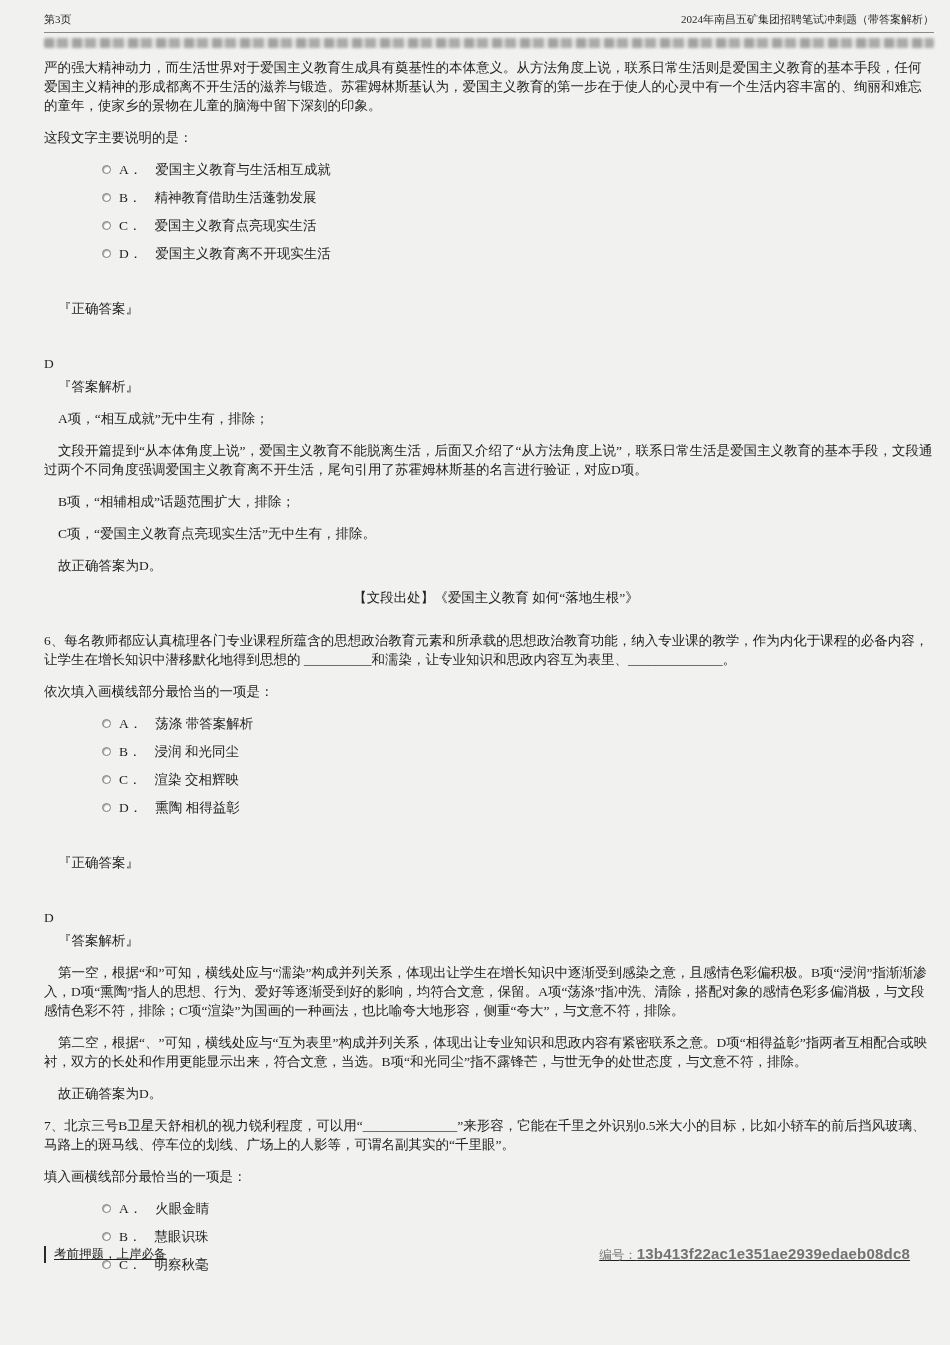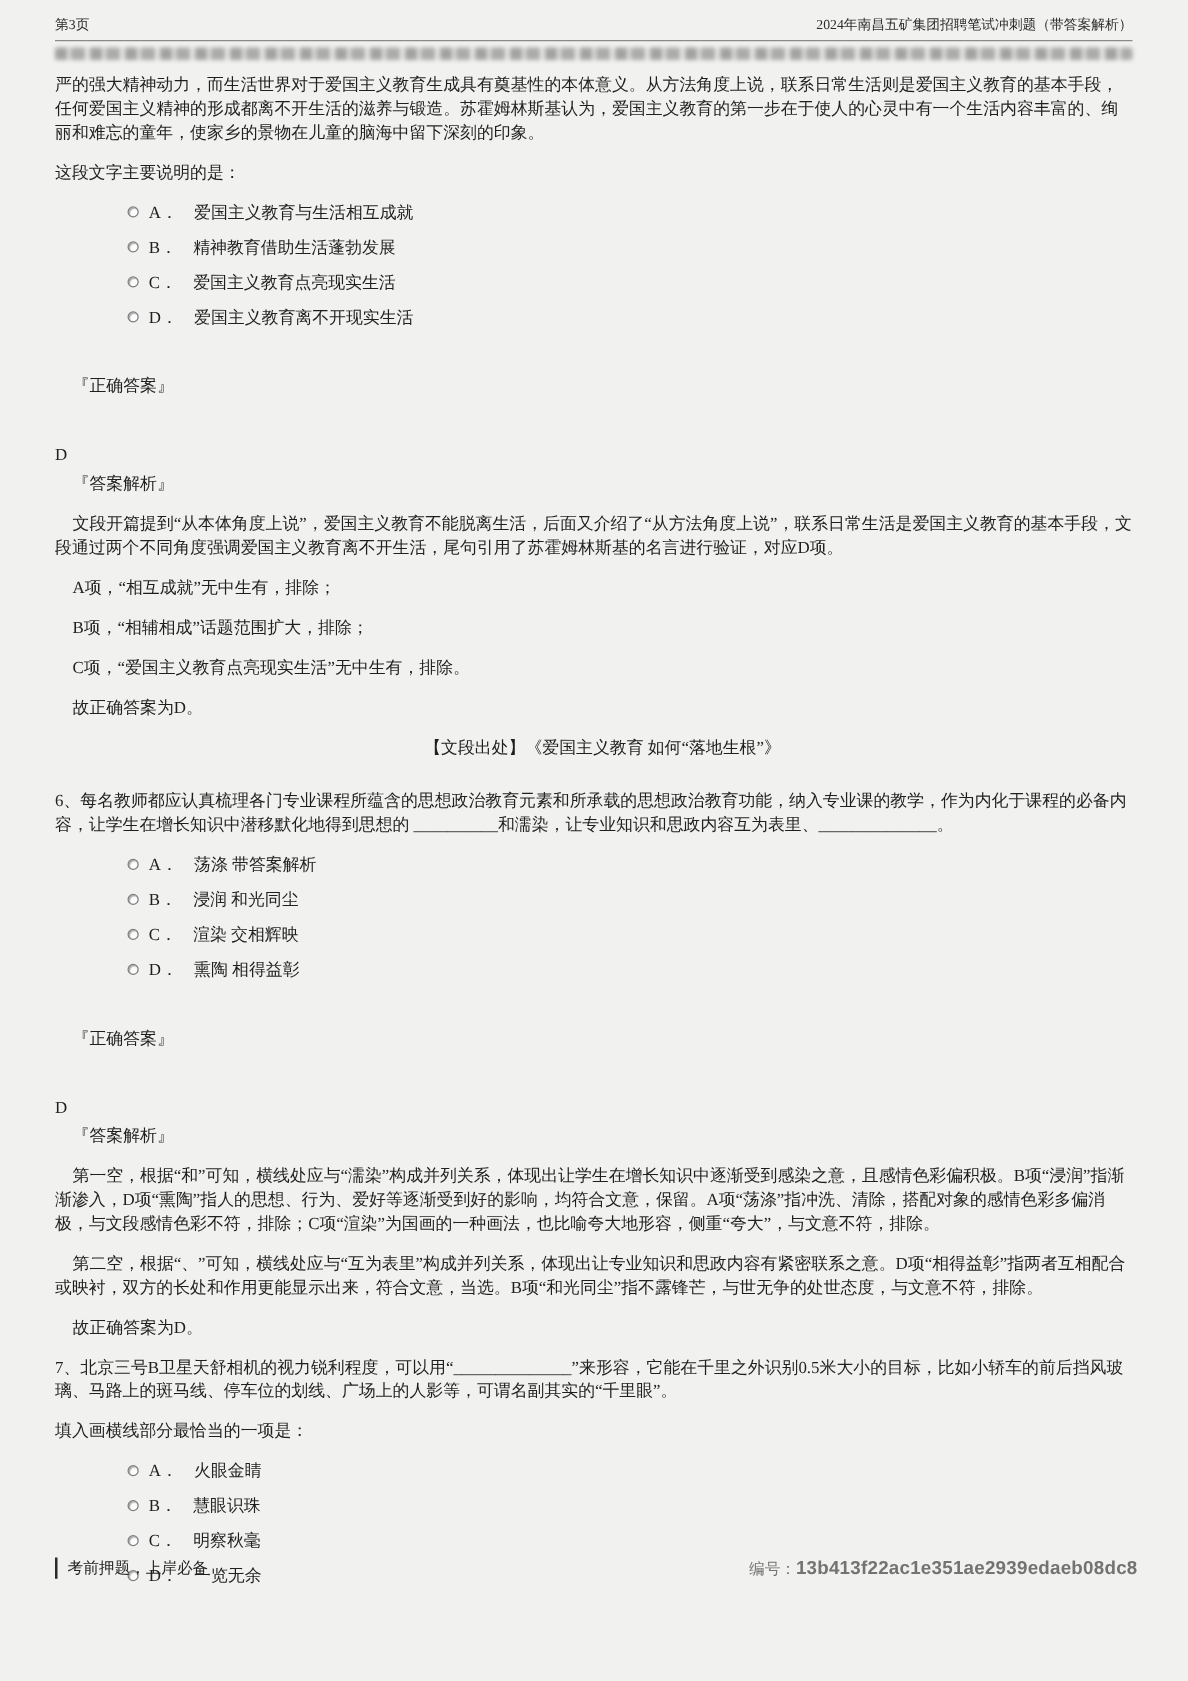--- a/index.html
+++ b/index.html
@@ -5,21 +5,21 @@
   * { margin:0; padding:0; box-sizing:border-box; }
   html,body { width:950px; height:1345px; }
   body {
     background:#f1f1ef;
     font-family:"Liberation Serif","DejaVu Serif",serif;
     color:#1f1f1f;
   }
   .page {
     position:relative;
     width:950px; height:1276px;
-    padding:12px 44px 0 44px;
+    padding:12px 16px 0 44px;
     overflow:hidden;
   }
   .header {
     display:flex; justify-content:space-between; align-items:flex-end;
     font-size:11px; color:#2b2b2b;
     margin-bottom:5px;
   }
   .rule { border-top:1px solid #8a8a8a; margin-bottom:5px; }
   .cutoff {
     height:10px; margin:2px 0 10px;
@@ -45,21 +45,21 @@
   .radio {
     width:9px; height:9px; flex:0 0 auto;
     border:1px solid #7d7d7d; border-radius:50%;
     background:#fdfdfd;
     box-shadow:inset 1px 1px 1px rgba(0,0,0,.35);
     margin-right:8px;
   }
   .opt-label { margin-right:13px; }
   .footer {
     position:absolute; left:44px; right:40px; bottom:12px;
-    display:flex; justify-content:space-between; align-items:flex-start;
+    display:flex; justify-content:space-between; align-items:center;text-decoration:underline;
   }
   .footer-left {
     font-size:12.5px; color:#222;
     border-left:2px solid #2a2a2a; padding-left:8px;
   }
   .footer-right { font-size:12.5px; color:#737373; }
   .footer-right .num {
     font-family:"Liberation Sans","DejaVu Sans",sans-serif;
     font-size:15px; font-weight:bold; letter-spacing:0.2px;
   }
@@ -101,28 +101,29 @@
         <span class="radio"></span>
         <span class="opt-label">D．</span>
         <span class="opt-text">爱国主义教育离不开现实生活</span>
       </li>
     </ul>
 
     <p class="para tight indent">『正确答案』</p>
     <p class="para tight">D</p>
     <p class="para indent">『答案解析』</p>
 
+    <p class="para indent">A项，“相互成就”无中生有，排除；</p>
     <p class="para indent">文段开篇提到“从本体角度上说”，爱国主义教育不能脱离生活，后面又介绍了“从方法角度上说”，联系日常生活是爱国主义教育的基本手段，文段通过两个不同角度强调爱国主义教育离不开生活，尾句引用了苏霍姆林斯基的名言进行验证，对应D项。</p>
-    <p class="para indent">A项，“相互成就”无中生有，排除；</p>
     <p class="para indent">B项，“相辅相成”话题范围扩大，排除；</p>
     <p class="para indent">C项，“爱国主义教育点亮现实生活”无中生有，排除。</p>
     <p class="para indent">故正确答案为D。</p>
     <p class="para indent source">【文段出处】《爱国主义教育 如何“落地生根”》</p>
 
     <p class="para">6、每名教师都应认真梳理各门专业课程所蕴含的思想政治教育元素和所承载的思想政治教育功能，纳入专业课的教学，作为内化于课程的必备内容，让学生在增长知识中潜移默化地得到思想的 __________和濡染，让专业知识和思政内容互为表里、______________。</p>
+    <p class="para">依次填入画横线部分最恰当的一项是：</p>
 
     <ul class="options">
       <li class="option">
         <span class="radio"></span>
         <span class="opt-label">A．</span>
         <span class="opt-text">荡涤 带答案解析</span>
       </li>
       <li class="option">
         <span class="radio"></span>
         <span class="opt-label">B．</span>

